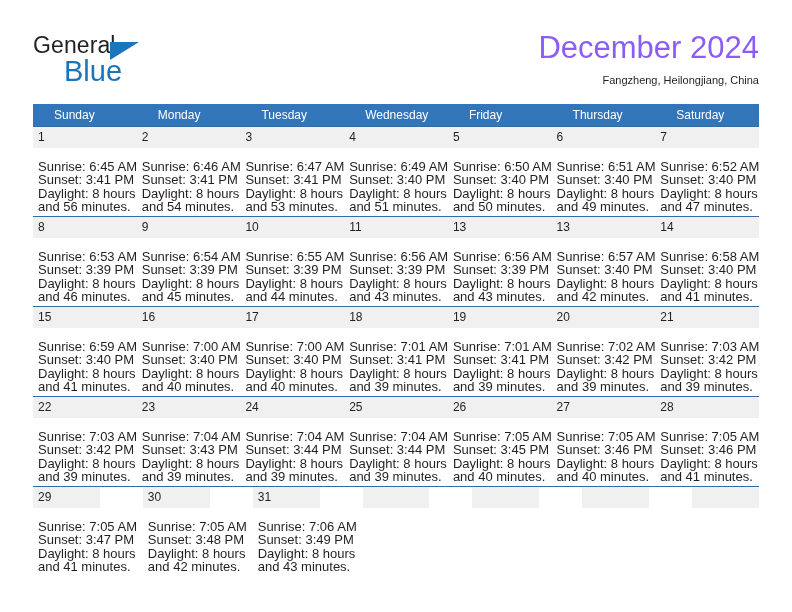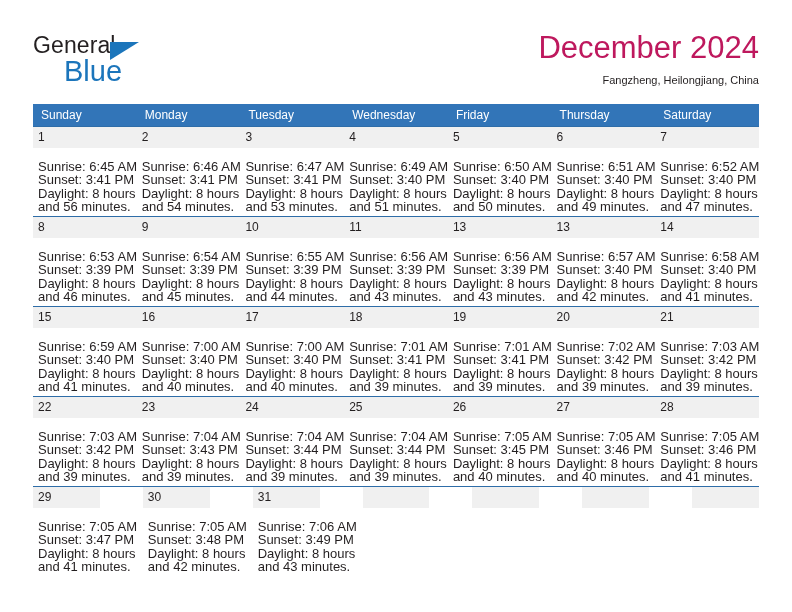--- a/index.html
+++ b/index.html
@@ -65,21 +65,21 @@
 
   .titles {
     position: absolute;
     right: 0;
     top: 0;
     text-align: right;
   }
   .month-title {
     font-size: 31px;
     font-weight: normal;
-    color: #be185d;
+    color: #8b5cf6;
     line-height: 36px;
     white-space: nowrap;
   }
   .location {
     font-size: 11px;
     color: #231f20;
     line-height: 20px;
     margin-top: 4px;
     white-space: nowrap;
   }
@@ -95,21 +95,21 @@
     display: flex;
     background: #3275b8;
     height: 22px;
   }
   .weekday {
     flex: 1 1 0;
     min-width: 0;
     color: #ffffff;
     font-size: 12px;
     line-height: 22px;
-    padding-left: 8px;
+    padding-left: 21px;
     box-sizing: border-box;
   }
 
   .week-row {
     display: flex;
     border-top: 1px solid #2e6da8;
     height: 90px;
     box-sizing: border-box;
   }
   .week-row.last {

